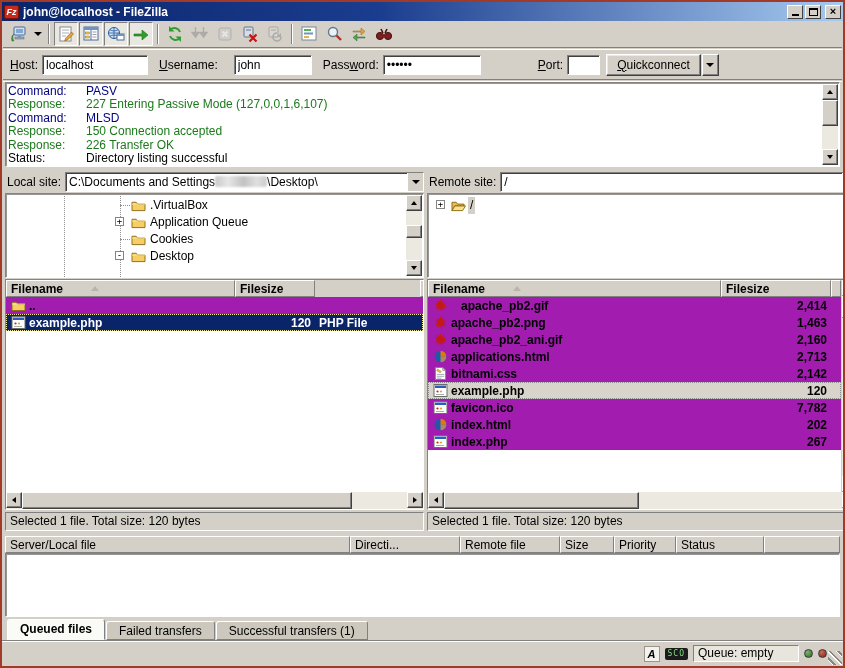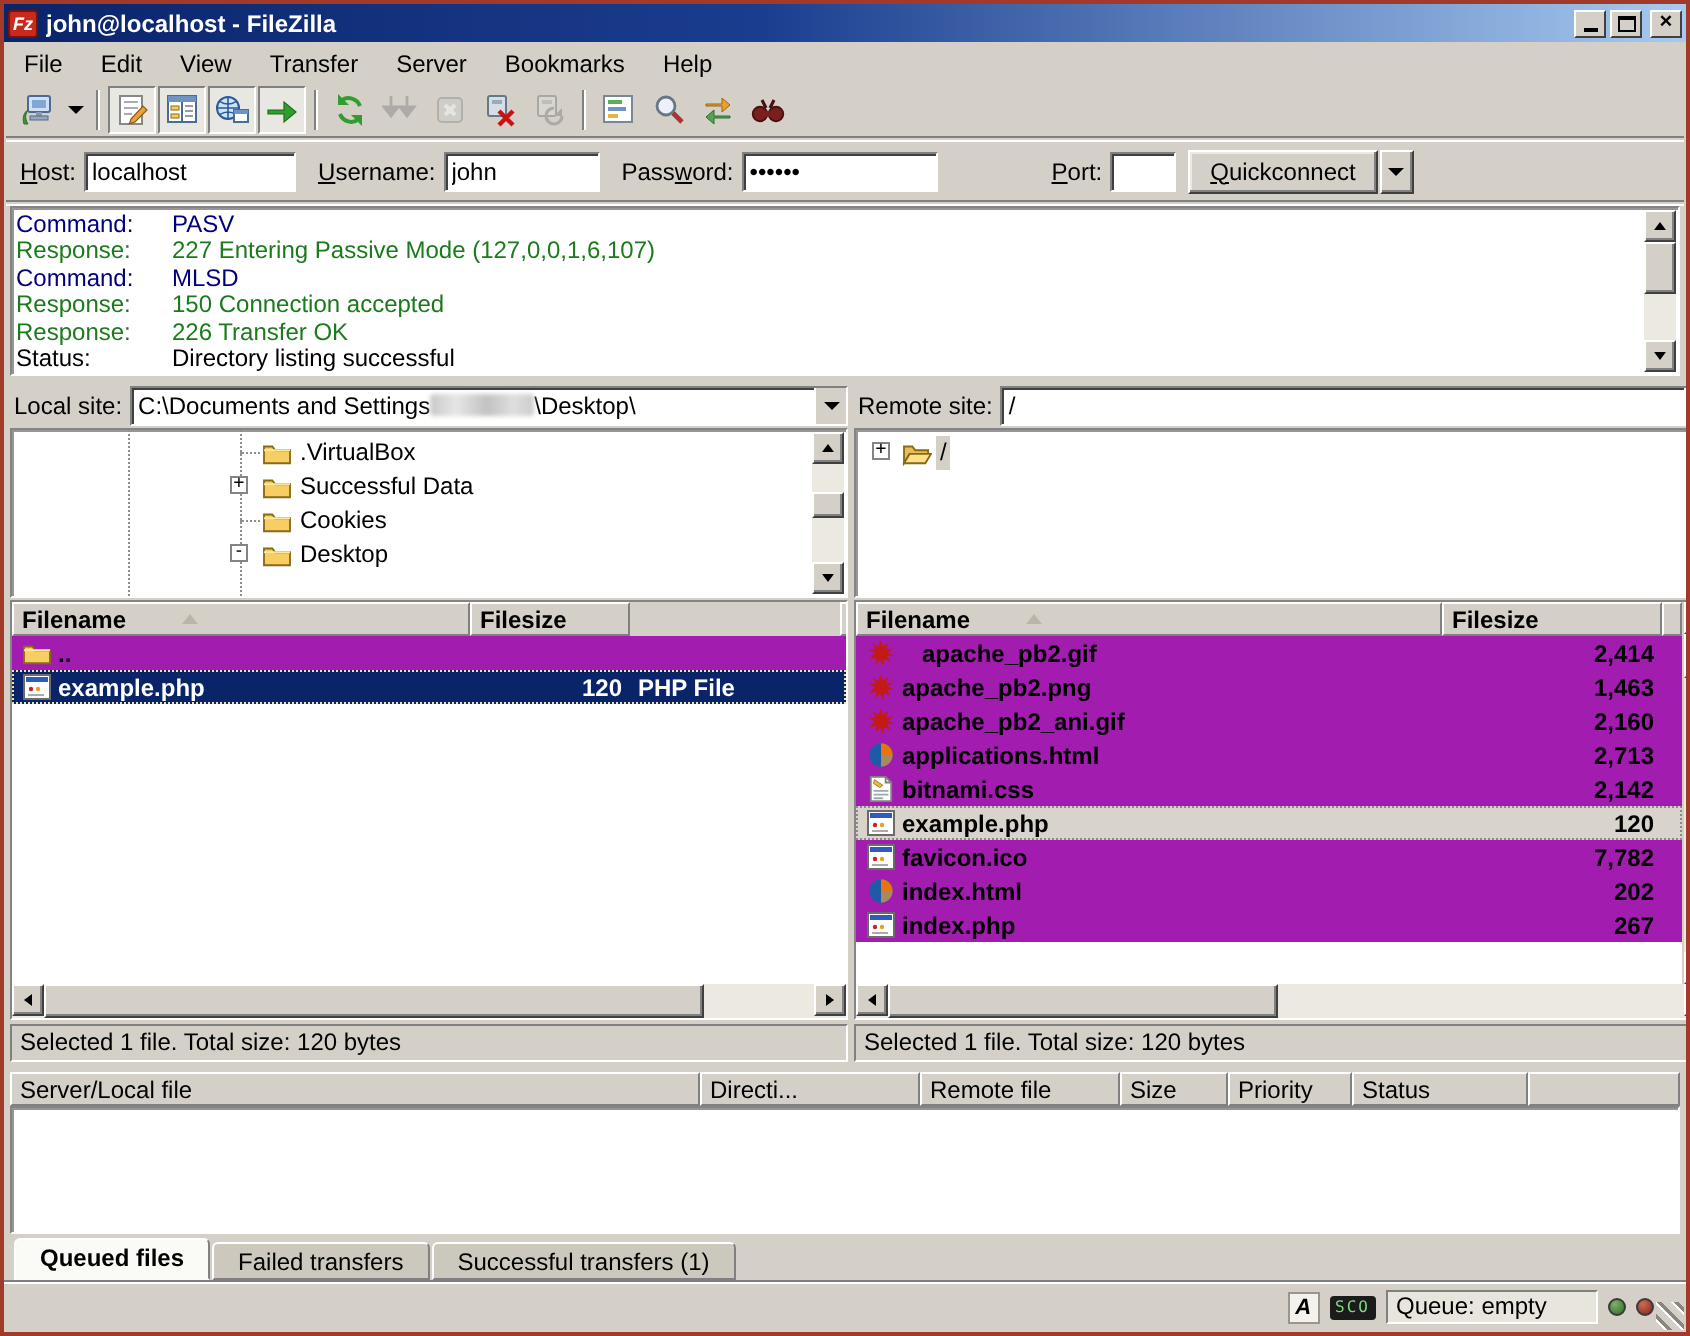--- a/index.html
+++ b/index.html
@@ -155,29 +155,20 @@
         </span>
       <span class="wbtn">
           <span class="glyph-max"></span>
         </span>
       <span class="wbtn close">
           <span class="glyph-x">×</span>
         </span>
     </span>
   </div>
 
-  <div class="menubar" id="menubar">
-      <span class="menuitem">File</span>
-      <span class="menuitem">Edit</span>
-      <span class="menuitem">View</span>
-      <span class="menuitem">Transfer</span>
-      <span class="menuitem">Server</span>
-      <span class="menuitem">Bookmarks</span>
-      <span class="menuitem">Help</span>
-    </div>
 
   <div class="toolbar" id="toolbar">
       <span class="tb">
         <span style="display: flex;">
           <svg viewBox="0 0 18 18">
             <rect x="5" y="2" width="11" height="8" rx="1" fill="#cfe0f2" stroke="#4a6b96"></rect>
             <rect x="7" y="4" width="7" height="4" fill="#7fa7d8"></rect>
             <rect x="9" y="10" width="3" height="2" fill="#8a99ac"></rect>
             <rect x="6" y="12" width="9" height="2" fill="#9aa7b8" stroke="#4a6b96" stroke-width=".5"></rect>
             <path d="M3 16c-1-3 0-6 2-7-2 3-1 5 0 7z" fill="#3f8f3f" stroke="#2c6e2c" stroke-width=".5"></path>
@@ -308,21 +299,21 @@
           </svg>
         </span>
       </span>
     </div>
   <div class="hsep"></div>
 
   <div class="quickbar">
     <span class="qlabel"><u>H</u>ost:</span>
     <input class="qc-input" style="width: 106px;" value="localhost">
     <span class="qlabel" style="margin-left:11px"><u>U</u>sername:</span>
-    <input class="qc-input" style="width: 78px;" value="john">
+    <input class="qc-input" style="width: 78px; margin-left: 12px;" value="john">
     <span class="qlabel" style="margin-left:11px">Pass<u>w</u>ord:</span>
     <input class="qc-input" style="width: 98px;" value="••••••">
     <span class="qlabel" style="margin-left:57px"><u>P</u>ort:</span>
     <input class="qc-input" style="width: 33px;" value="">
     <button class="qc-btn" style="margin-left:6px"><u>Q</u>uickconnect</button>
     <span class="qc-dd">
         <span class="tri-down"></span>
       </span>
   </div>
   <div class="hsep"></div>
@@ -400,21 +391,21 @@
             </svg>
           </span>
           <span class="tlabel" style="left: 142px; top: 3px; line-height: 17px;">.VirtualBox</span>
           <span class="expander" style="left: 109px; top: 23px;">+</span>
           <span class="ficon" style="position: absolute; left: 124px; top: 21px;">
             <svg viewBox="0 0 16 14">
               <path d="M1 12.5 V3.5 h4.5 l1.5 2 H15 v7 z" fill="#F6CE63" stroke="#8B6914"></path>
               <path d="M1 5.5h14" stroke="#FBE89A"></path>
             </svg>
           </span>
-          <span class="tlabel" style="left: 142px; top: 20px; line-height: 17px;">Successful Data</span>
+          <span class="tlabel" style="left: 142px; top: 20px; line-height: 17px;">Application Queue</span>
           <div class="tconn" style="left: 114px; width: 10px; top: 45px;"></div>
           <span class="ficon" style="position: absolute; left: 124px; top: 38px;">
             <svg viewBox="0 0 16 14">
               <path d="M1 12.5 V3.5 h4.5 l1.5 2 H15 v7 z" fill="#F6CE63" stroke="#8B6914"></path>
               <path d="M1 5.5h14" stroke="#FBE89A"></path>
             </svg>
           </span>
           <span class="tlabel" style="left: 142px; top: 37px; line-height: 17px;">Cookies</span>
           <span class="expander" style="left: 109px; top: 57px;">-</span>
           <span class="ficon" style="position: absolute; left: 124px; top: 55px;">

